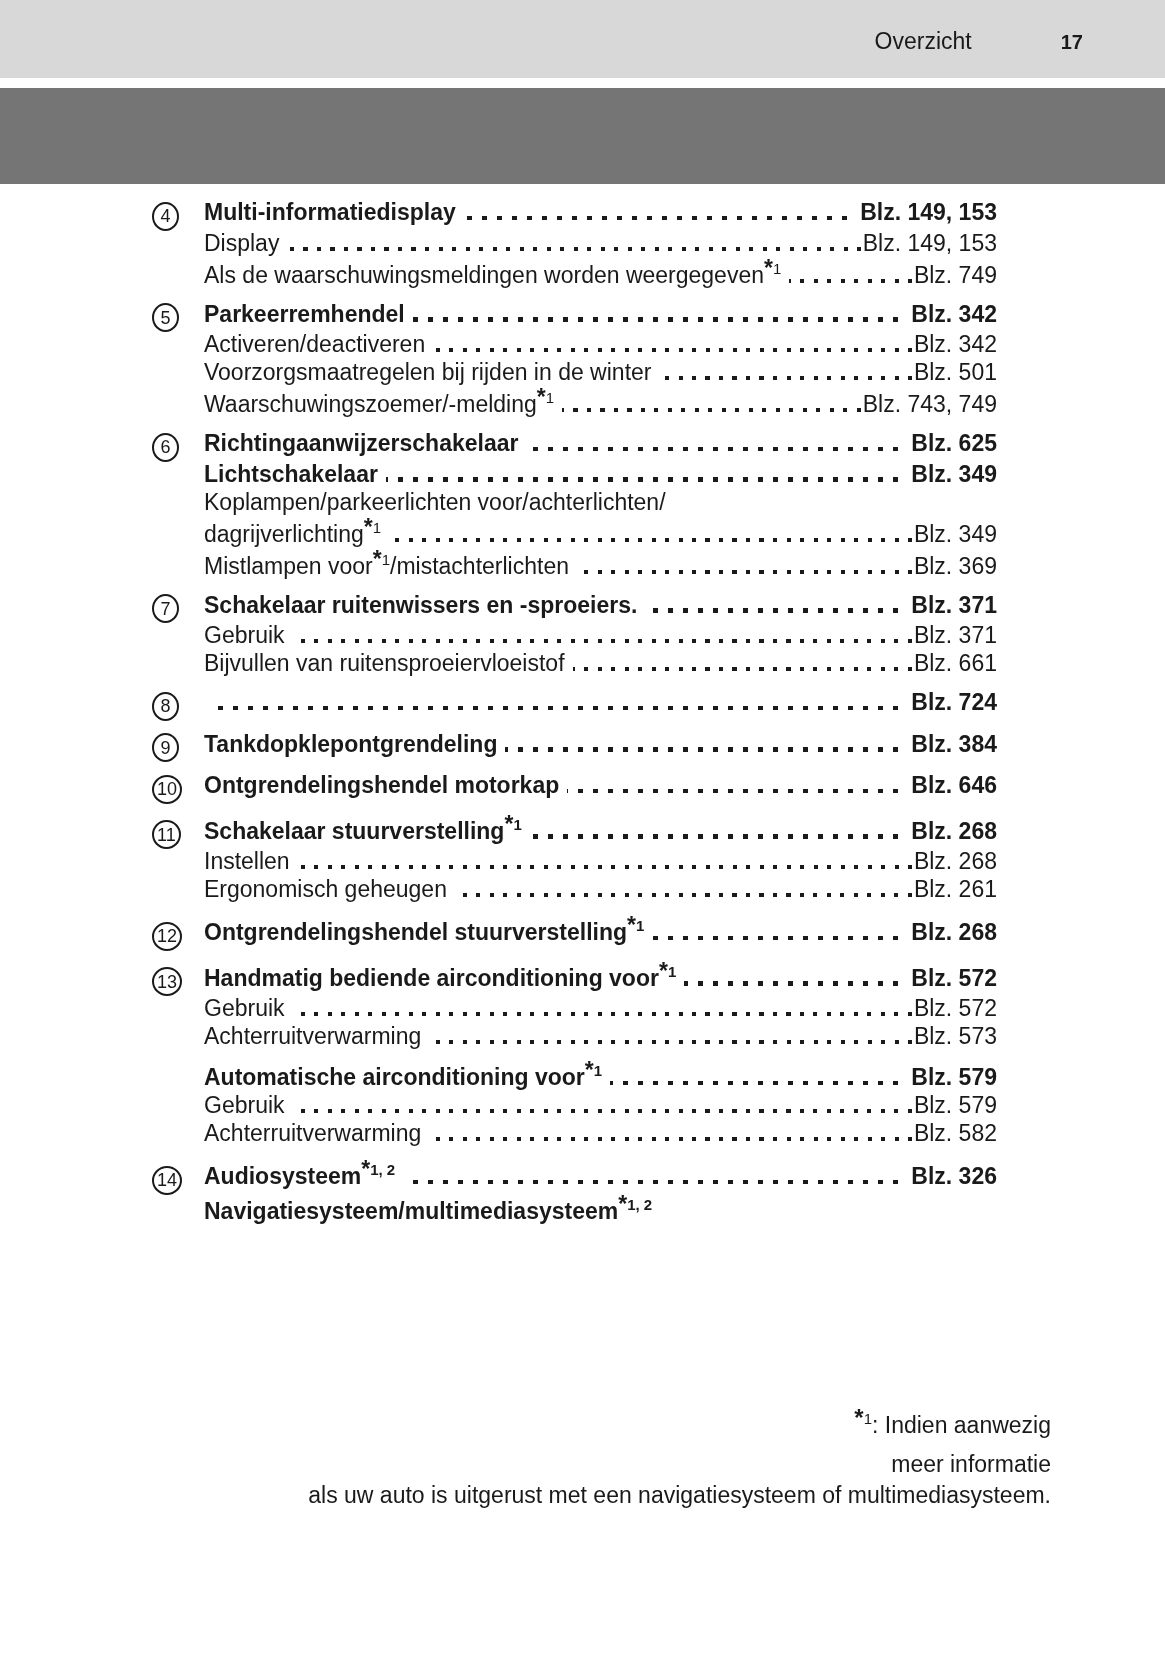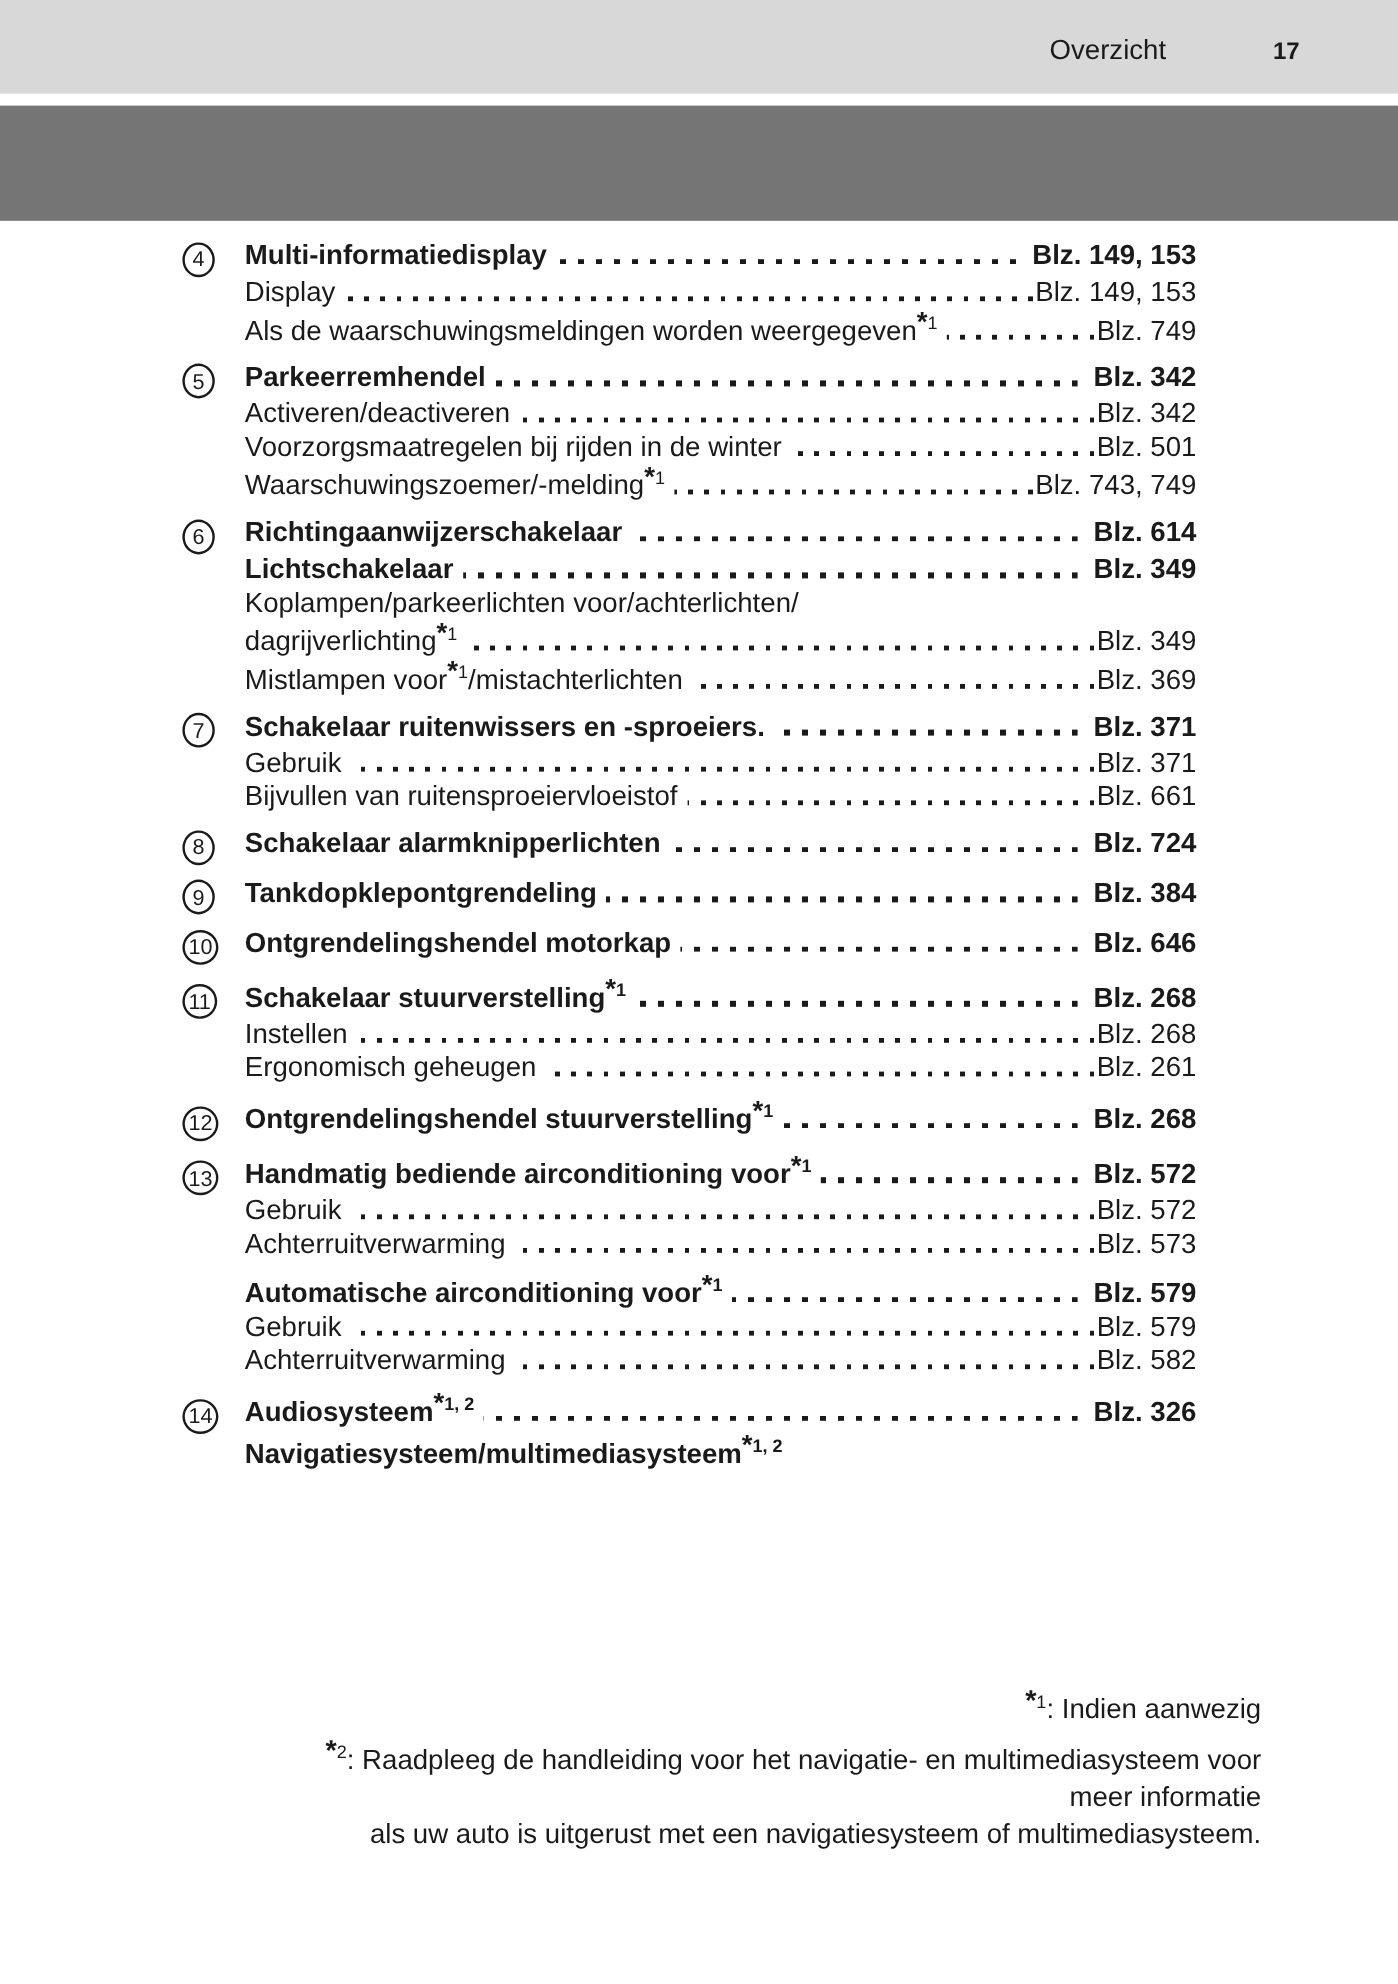--- a/index.html
+++ b/index.html
@@ -114,21 +114,21 @@
     <span class="t">Waarschuwingszoemer/-melding<span class="sup"><span class="star">*</span><span class="snum">1</span></span></span>
     <span class="leader"></span>
     <span class="pageref">Blz. 743, 749</span>
   </div>
       </div>
       <div class="item">
         <div class="entry bold">
     <span class="numcell"><span class="circle">6</span></span>
     <span class="t">Richtingaanwijzerschakelaar</span>
     <span class="leader"></span>
-    <span class="pageref">Blz. 614</span>
+    <span class="pageref">Blz. 625</span>
   </div>
         <div class="entry bold">
     <span class="numcell"></span>
     <span class="t">Lichtschakelaar</span>
     <span class="leader"></span>
     <span class="pageref">Blz. 349</span>
   </div>
         <div class="entry">
     <span class="numcell"></span>
     <span class="t">Koplampen/parkeerlichten voor/achterlichten/</span>
@@ -163,21 +163,20 @@
         <div class="entry">
     <span class="numcell"></span>
     <span class="t">Bijvullen van ruitensproeiervloeistof</span>
     <span class="leader"></span>
     <span class="pageref">Blz. 661</span>
   </div>
       </div>
       <div class="item">
         <div class="entry bold">
     <span class="numcell"><span class="circle">8</span></span>
-    <span class="t">Schakelaar alarmknipperlichten</span>
     <span class="leader"></span>
     <span class="pageref">Blz. 724</span>
   </div>
       </div>
       <div class="item">
         <div class="entry bold">
     <span class="numcell"><span class="circle">9</span></span>
     <span class="t">Tankdopklepontgrendeling</span>
     <span class="leader"></span>
     <span class="pageref">Blz. 384</span>
@@ -270,19 +269,18 @@
 
   </div>
       </div>
     </div>
 
   <div class="footnotes">
       <div class="fn">
         <div class="fn-line"><span class="sup"><span class="star">*</span><span class="snum">1</span></span>: Indien aanwezig</div>
       </div>
       <div class="fn">
-        <div class="fn-line"><span class="sup"><span class="star">*</span><span class="snum">2</span></span>: Raadpleeg de handleiding voor het navigatie- en multimediasysteem voor</div>
         <div class="fn-line">meer informatie</div>
         <div class="fn-line">als uw auto is uitgerust met een navigatiesysteem of multimediasysteem.</div>
       </div>
     </div>
 
 </div>
 
 </body></html>

